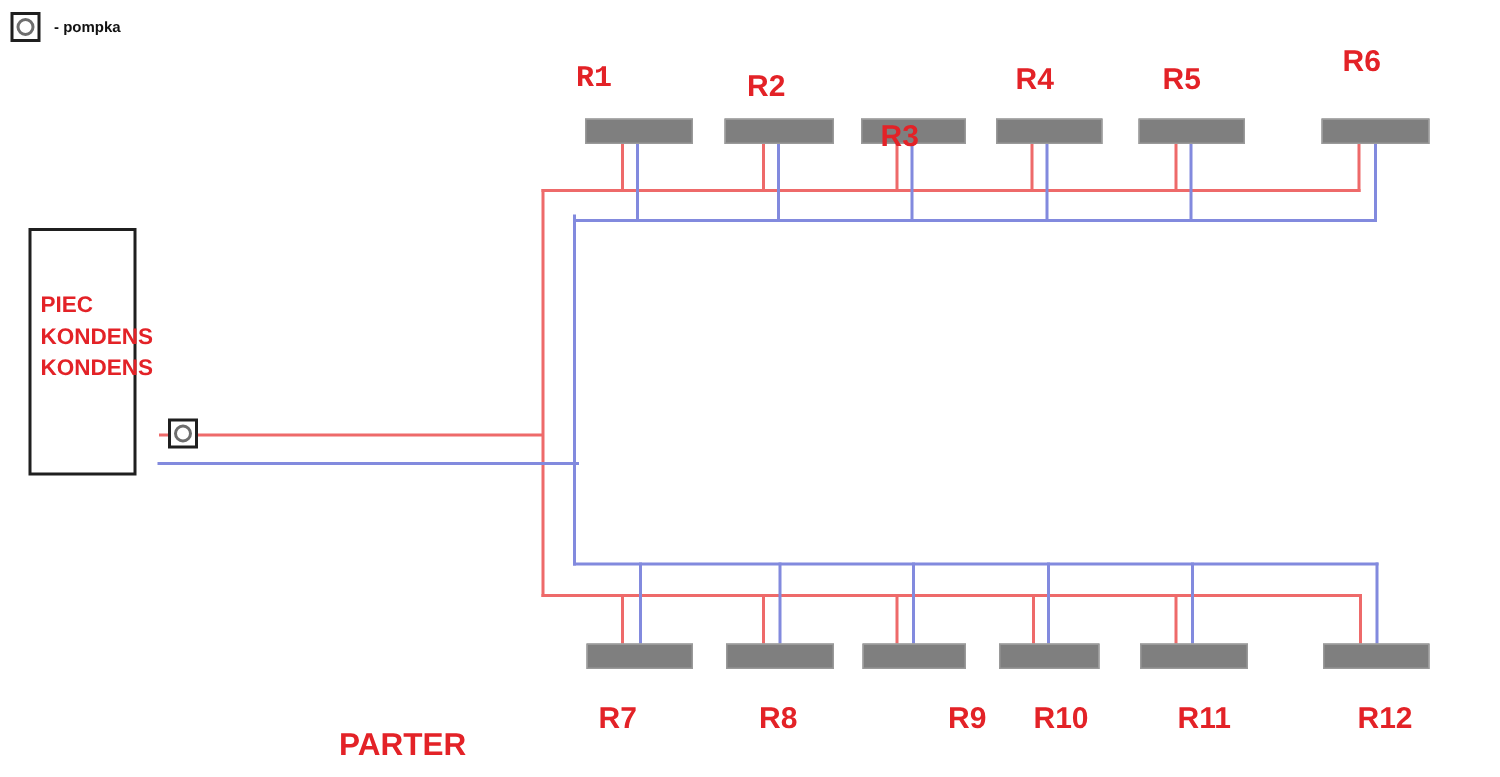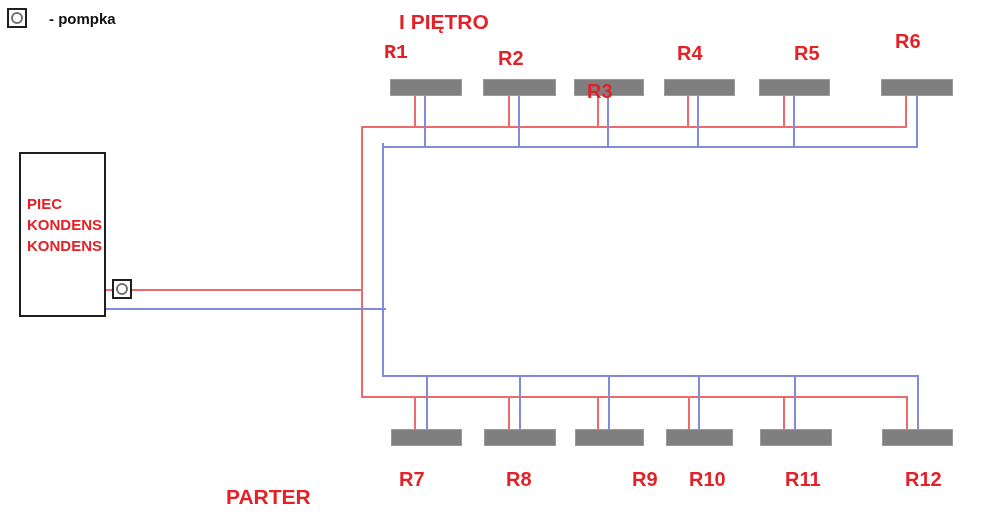--- a/index.html
+++ b/index.html
@@ -24,55 +24,54 @@
   }
   .rlabel{
     position:absolute;color:var(--label-text);font-weight:bold;
     font-size:20px;line-height:22px;white-space:nowrap;
   }
   .title{
     position:absolute;color:var(--label-text);font-weight:bold;
     font-size:21px;line-height:24px;white-space:nowrap;
   }
   .boiler{
-    position:absolute;left:19px;top:152px;width:87px;height:165px;
+    position:absolute;left:19px;top:152px;width:72px;height:165px;
     border:2px solid var(--outline-black);box-sizing:border-box;background:#fff;
     padding:39px 0 0 6px;
   }
   .boiler div{
     color:var(--label-text);font-weight:bold;font-size:15px;line-height:21px;
   }
   .pump-box{
     position:absolute;width:16px;height:16px;border:2px solid var(--outline-black);
     background:#fff;display:flex;align-items:center;justify-content:center;
   }
   .pump-box .pump-circle{
     width:8px;height:8px;border:2px solid var(--pump-circle);border-radius:50%;
   }
   .legend{
     position:absolute;left:7px;top:8px;display:flex;align-items:center;
   }
   .legend .pump-box{position:static;}
   .legend-label{
-    margin-left:22px;color:#111;font-weight:bold;font-size:15px;white-space:nowrap;
+    margin-left:9px;color:#111;font-weight:bold;font-size:10px;white-space:nowrap;
   }
 </style>
 </head>
 <body>
 
 <div class="canvas">
 
   <div class="legend">
     <span class="pump-box">
         <span class="pump-circle"></span>
       </span>
     <span class="legend-label">- pompka</span>
   </div>
 
-  <div class="title" style="left:399px;top:10px;">I PIĘTRO</div>
   <div class="title" style="left:226px;top:485px;">PARTER</div>
 
   <div class="pipe r" style="left:106px;top:289px;width:256px;height:2px;"></div>
   <div class="pipe r" style="left:361px;top:126px;width:2px;height:272px;"></div>
   <div class="pipe r" style="left:361px;top:126px;width:546px;height:2px;"></div>
   <div class="pipe r" style="left:361px;top:396px;width:546px;height:2px;"></div>
   <div class="pipe r" style="left:414px;top:96px;width:2px;height:32px;"></div>
   <div class="pipe r" style="left:508px;top:96px;width:2px;height:32px;"></div>
   <div class="pipe r" style="left:597px;top:96px;width:2px;height:32px;"></div>
   <div class="pipe r" style="left:687px;top:96px;width:2px;height:32px;"></div>
@@ -123,21 +122,21 @@
   <div class="radiator" style="left:484px;top:429px;width:72px;"></div>
   <div class="radiator" style="left:575px;top:429px;width:69px;"></div>
   <div class="radiator" style="left:666px;top:429px;width:67px;"></div>
   <div class="radiator" style="left:760px;top:429px;width:72px;"></div>
   <div class="radiator" style="left:882px;top:429px;width:71px;"></div>
 
   <span class="rlabel" style="left:384px;top:42px;font-family:Liberation Mono, monospace;">R1</span>
   <span class="rlabel" style="left:498px;top:47px;">R2</span>
   <span class="rlabel" style="left:587px;top:42px;margin-top:38px;">R3</span>
   <span class="rlabel" style="left:677px;top:42px;">R4</span>
-  <span class="rlabel" style="left:775px;top:42px;margin-left:19px;">R5</span>
+  <span class="rlabel" style="left:775px;top:42px;">R5</span>
   <span class="rlabel" style="left:895px;top:30px;">R6</span>
 
   <span class="rlabel" style="left:399px;top:468px;">R7</span>
   <span class="rlabel" style="left:506px;top:468px;">R8</span>
   <span class="rlabel" style="left:596px;top:468px;margin-left:36px;">R9</span>
   <span class="rlabel" style="left:689px;top:468px;">R10</span>
   <span class="rlabel" style="left:785px;top:468px;">R11</span>
   <span class="rlabel" style="left:905px;top:468px;">R12</span>
 
 </div>

